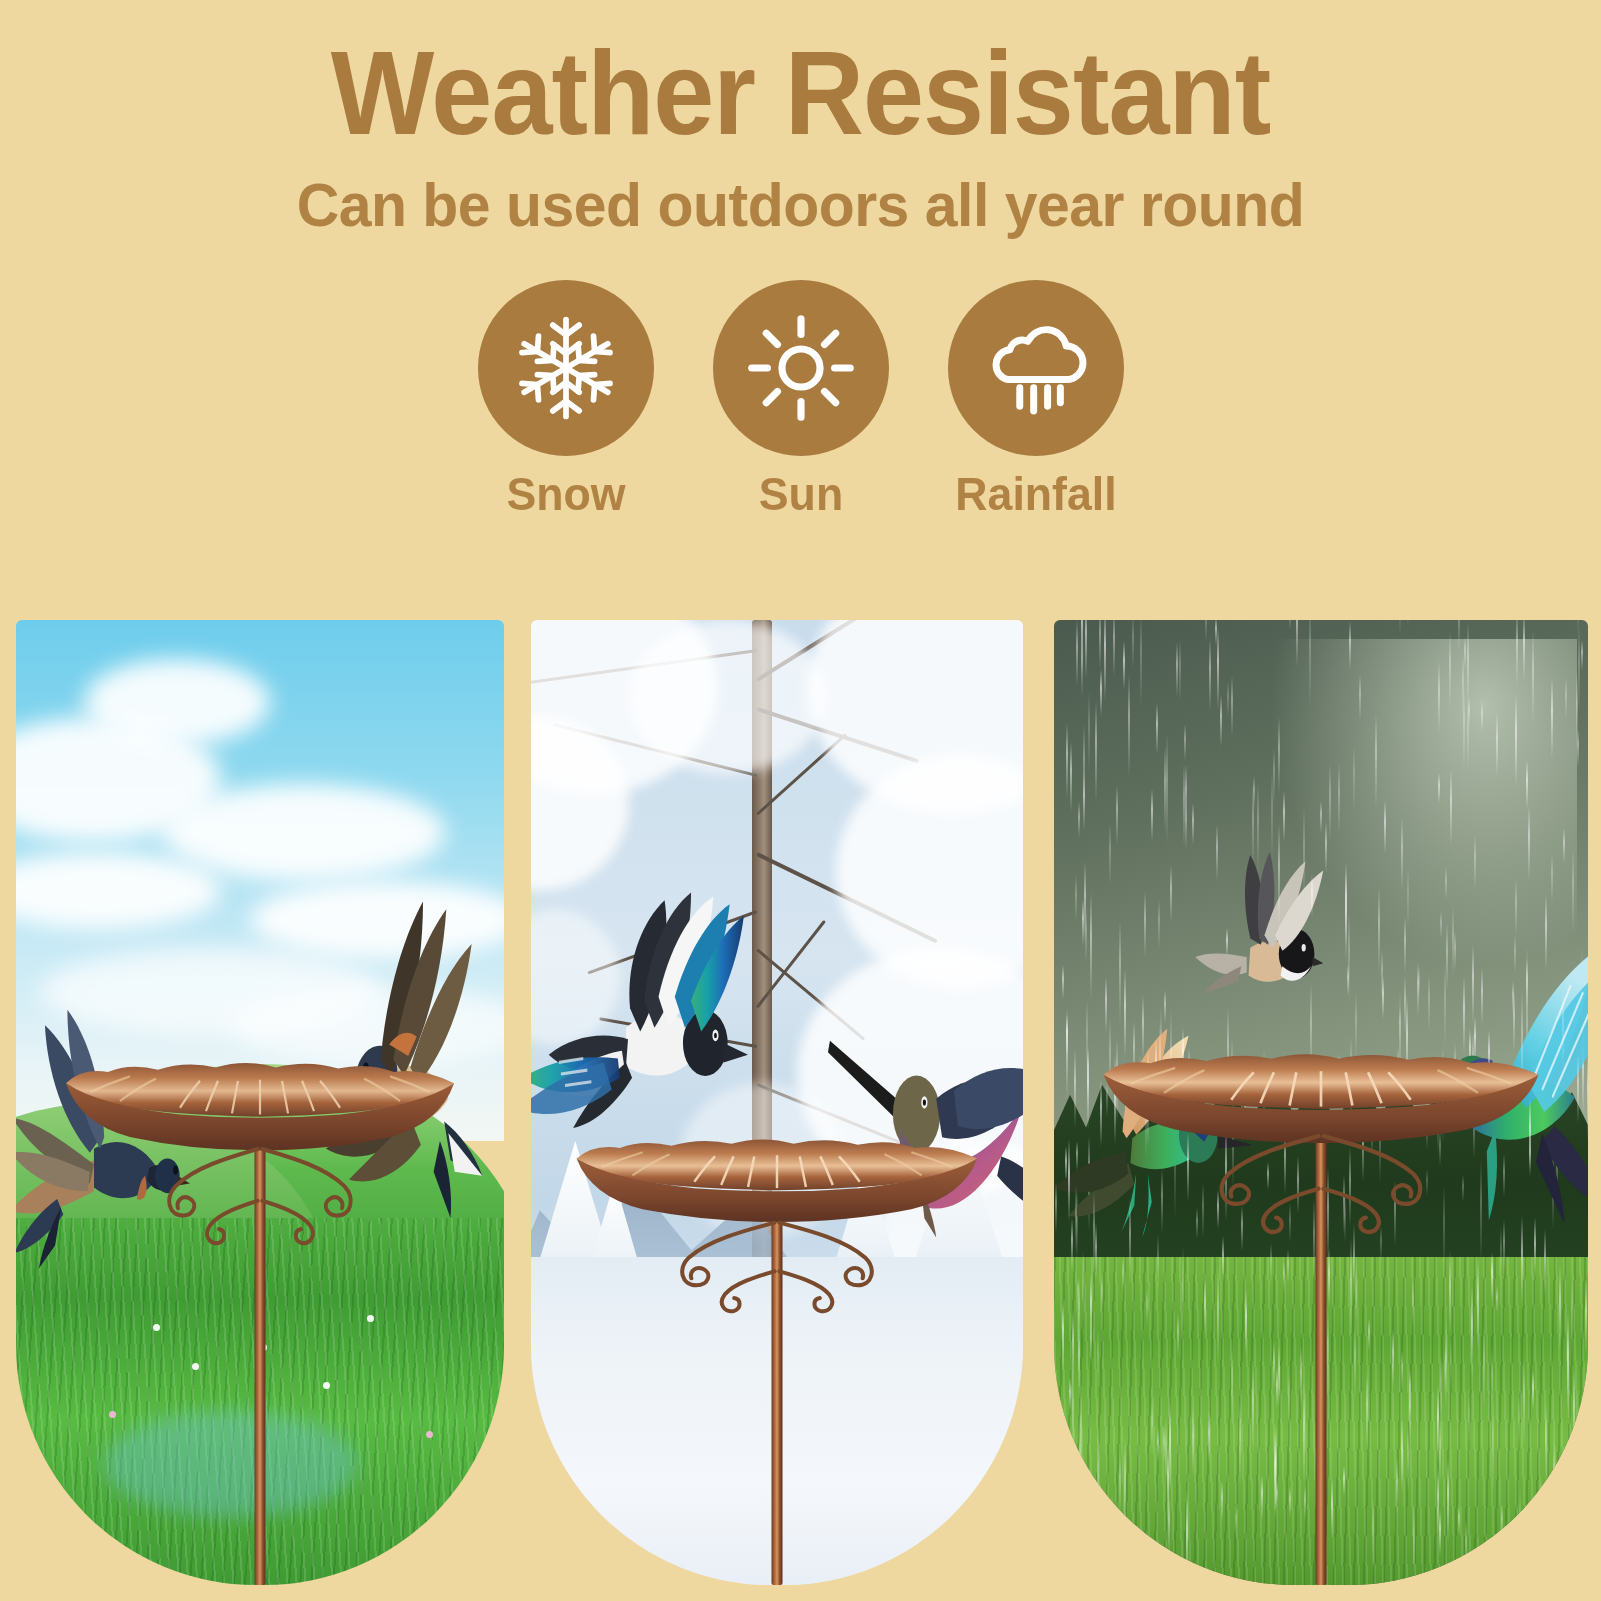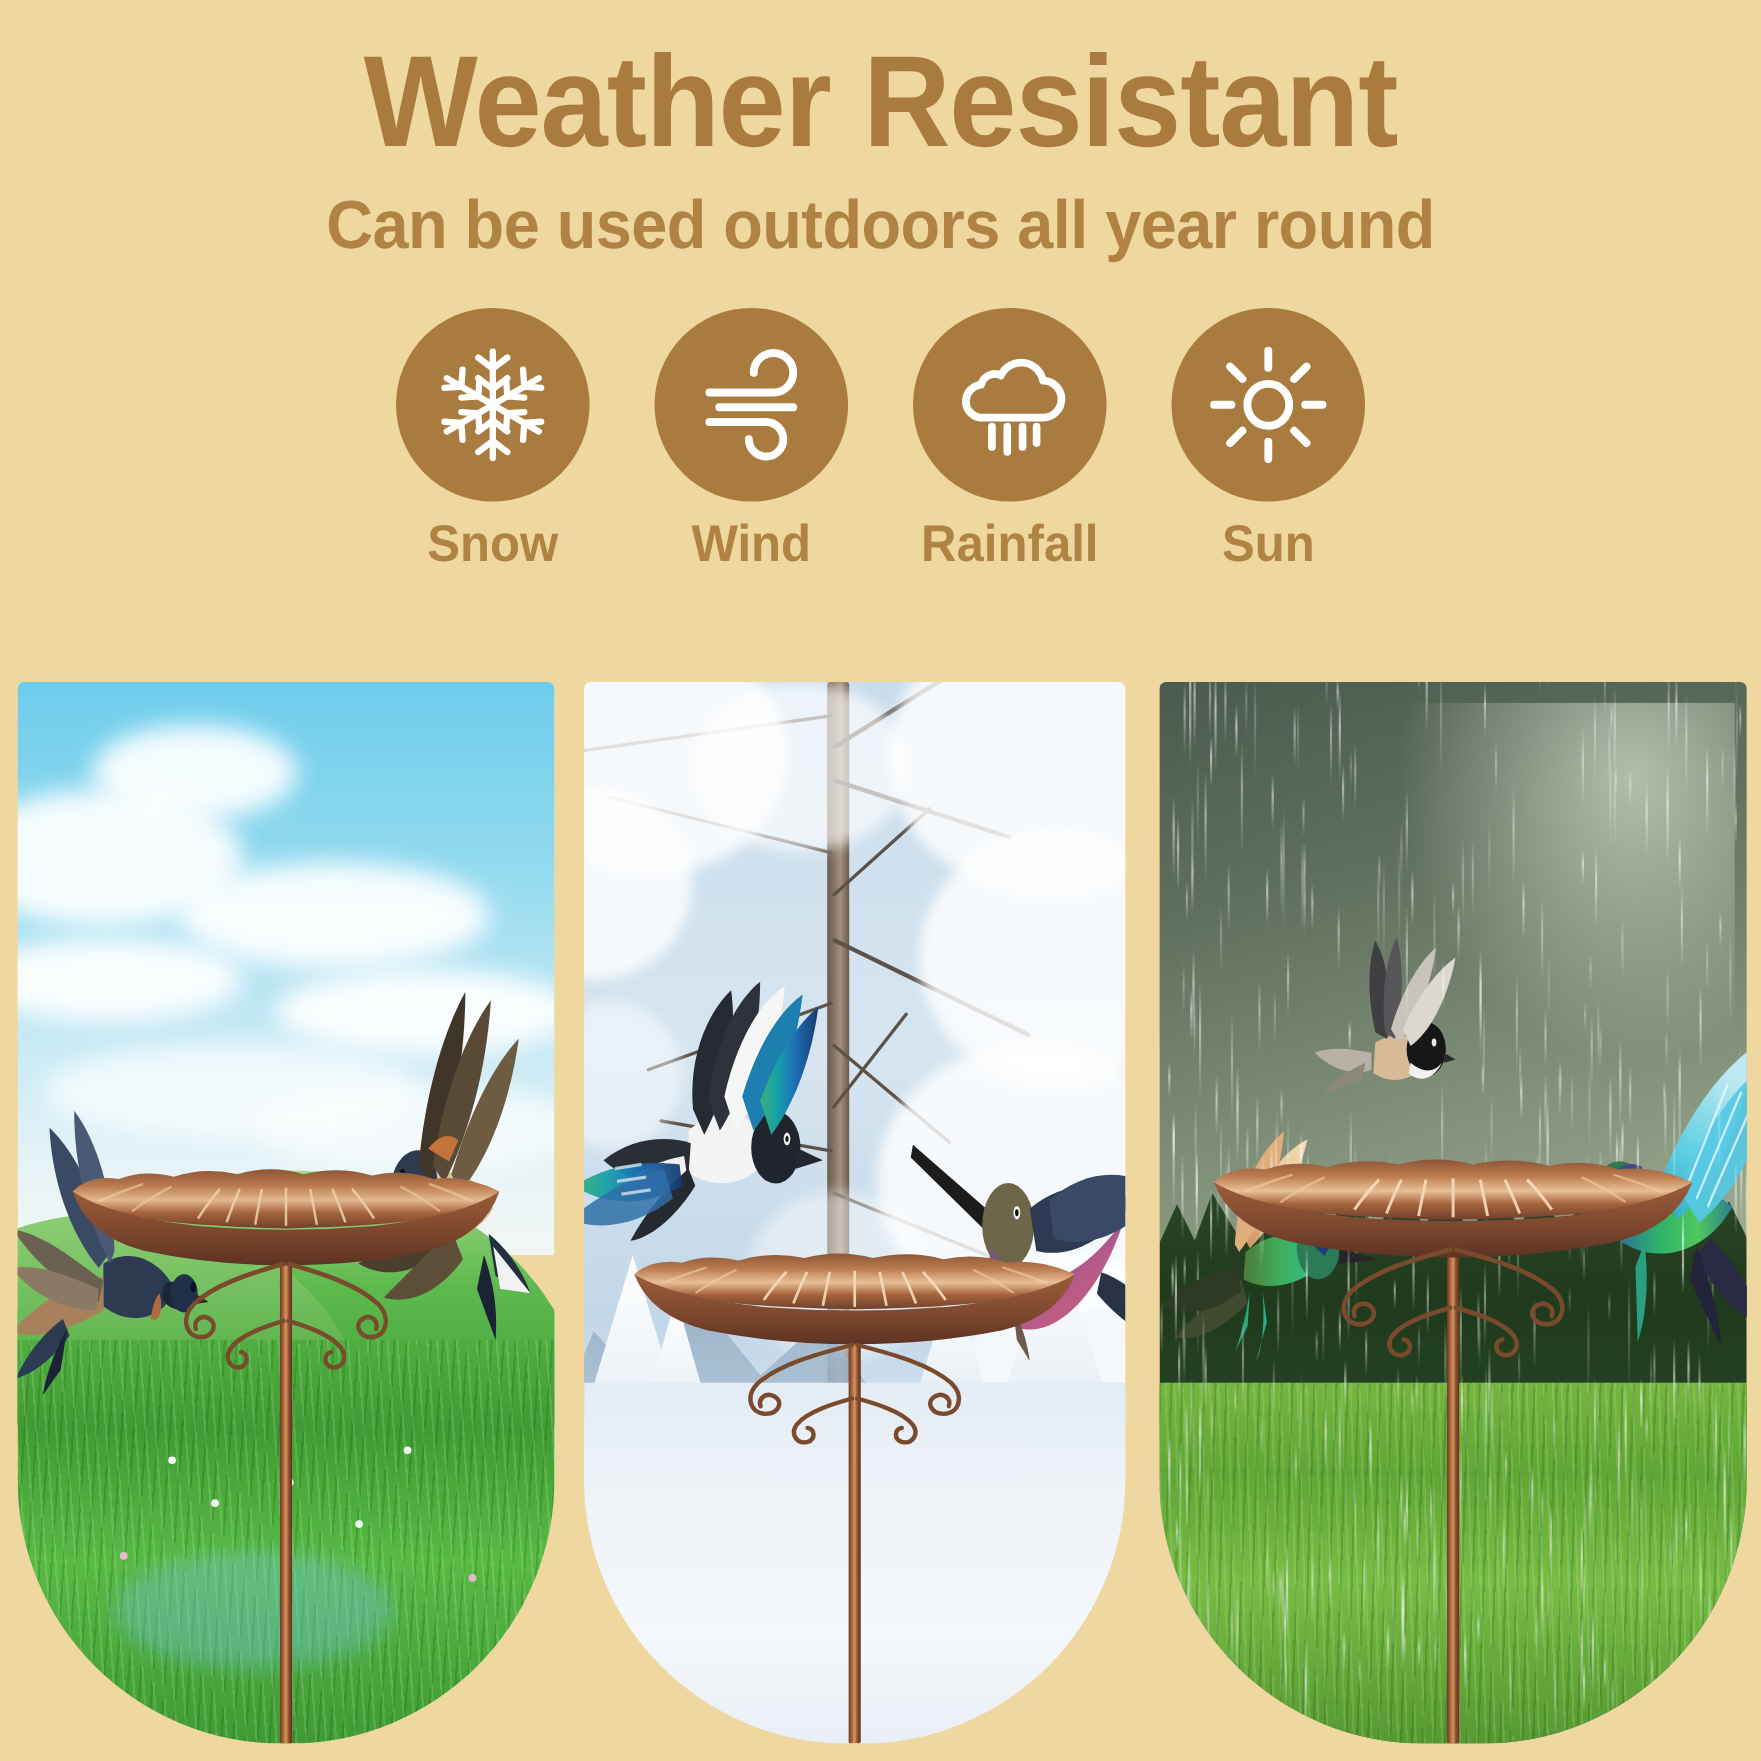--- a/index.html
+++ b/index.html
@@ -255,65 +255,53 @@
           <line x1="76" y1="35" x2="90" y2="36"></line>
             <line x1="76" y1="35" x2="75" y2="21"></line>
           <line x1="62" y1="43" x2="76" y2="44"></line>
             <line x1="62" y1="43" x2="61" y2="29"></line>
         </g>
       </svg>
     </div>
     <div class="icon-label">Snow</div>
   </div>
 
-  <div class="icon-cell">
-    <div class="icon-circle">
-      <svg width="112" height="112" viewBox="0 0 100 100">
-        <g stroke="#fff" stroke-width="6.4" stroke-linecap="round" fill="none">
-          <path d="M16 40 H68 A16 16 0 1 0 52 24"></path>
-          <path d="M24 52 H84"></path>
-          <path d="M16 64 H62 A14 14 0 1 1 48 78"></path>
-        </g>
-      </svg>
-    </div>
-    <div class="icon-label">Wind</div>
-  </div>
-
-  <div class="icon-cell">
-    <div class="icon-circle">
-      <svg width="116" height="116" viewBox="0 0 100 100">
-        <g stroke="#fff" stroke-width="6" stroke-linecap="round" stroke-linejoin="round" fill="none">
-          <path d="M26 60 A13 13 0 0 1 27.5 34.3 A11 11 0 0 1 43 27 A17.5 17.5 0 0 1 76 31 A14.5 14.5 0 0 1 76 60 Z"></path>
-          <line x1="36" y1="67" x2="36" y2="83"></line>
-          <line x1="48" y1="67" x2="48" y2="87"></line>
-          <line x1="60" y1="67" x2="60" y2="83"></line>
-          <line x1="71" y1="67" x2="71" y2="80"></line>
-        </g>
-      </svg>
-    </div>
-    <div class="icon-label">Rainfall</div>
-  </div>
 
   <div class="icon-cell">
     <div class="icon-circle">
       <svg width="112" height="112" viewBox="0 0 100 100">
         <g stroke="#fff" stroke-width="6.4" stroke-linecap="round" fill="none">
           <circle cx="50" cy="50" r="17"></circle>
           <line x1="50" y1="6" x2="50" y2="20"></line>
           <line x1="50" y1="80" x2="50" y2="94"></line>
           <line x1="6" y1="50" x2="20" y2="50"></line>
           <line x1="80" y1="50" x2="94" y2="50"></line>
           <line x1="19" y1="19" x2="29" y2="29"></line>
           <line x1="71" y1="71" x2="81" y2="81"></line>
           <line x1="19" y1="81" x2="29" y2="71"></line>
           <line x1="71" y1="29" x2="81" y2="19"></line>
         </g>
       </svg>
     </div>
     <div class="icon-label">Sun</div>
+  </div>
+
+  <div class="icon-cell">
+    <div class="icon-circle">
+      <svg width="116" height="116" viewBox="0 0 100 100">
+        <g stroke="#fff" stroke-width="6" stroke-linecap="round" stroke-linejoin="round" fill="none">
+          <path d="M26 60 A13 13 0 0 1 27.5 34.3 A11 11 0 0 1 43 27 A17.5 17.5 0 0 1 76 31 A14.5 14.5 0 0 1 76 60 Z"></path>
+          <line x1="36" y1="67" x2="36" y2="83"></line>
+          <line x1="48" y1="67" x2="48" y2="87"></line>
+          <line x1="60" y1="67" x2="60" y2="83"></line>
+          <line x1="71" y1="67" x2="71" y2="80"></line>
+        </g>
+      </svg>
+    </div>
+    <div class="icon-label">Rainfall</div>
   </div>
 
 
 </div>
 
 <div id="panels">
 
   <div class="panel" id="panel-1">
     <div class="scene">
       <div class="p1-sky"></div>

